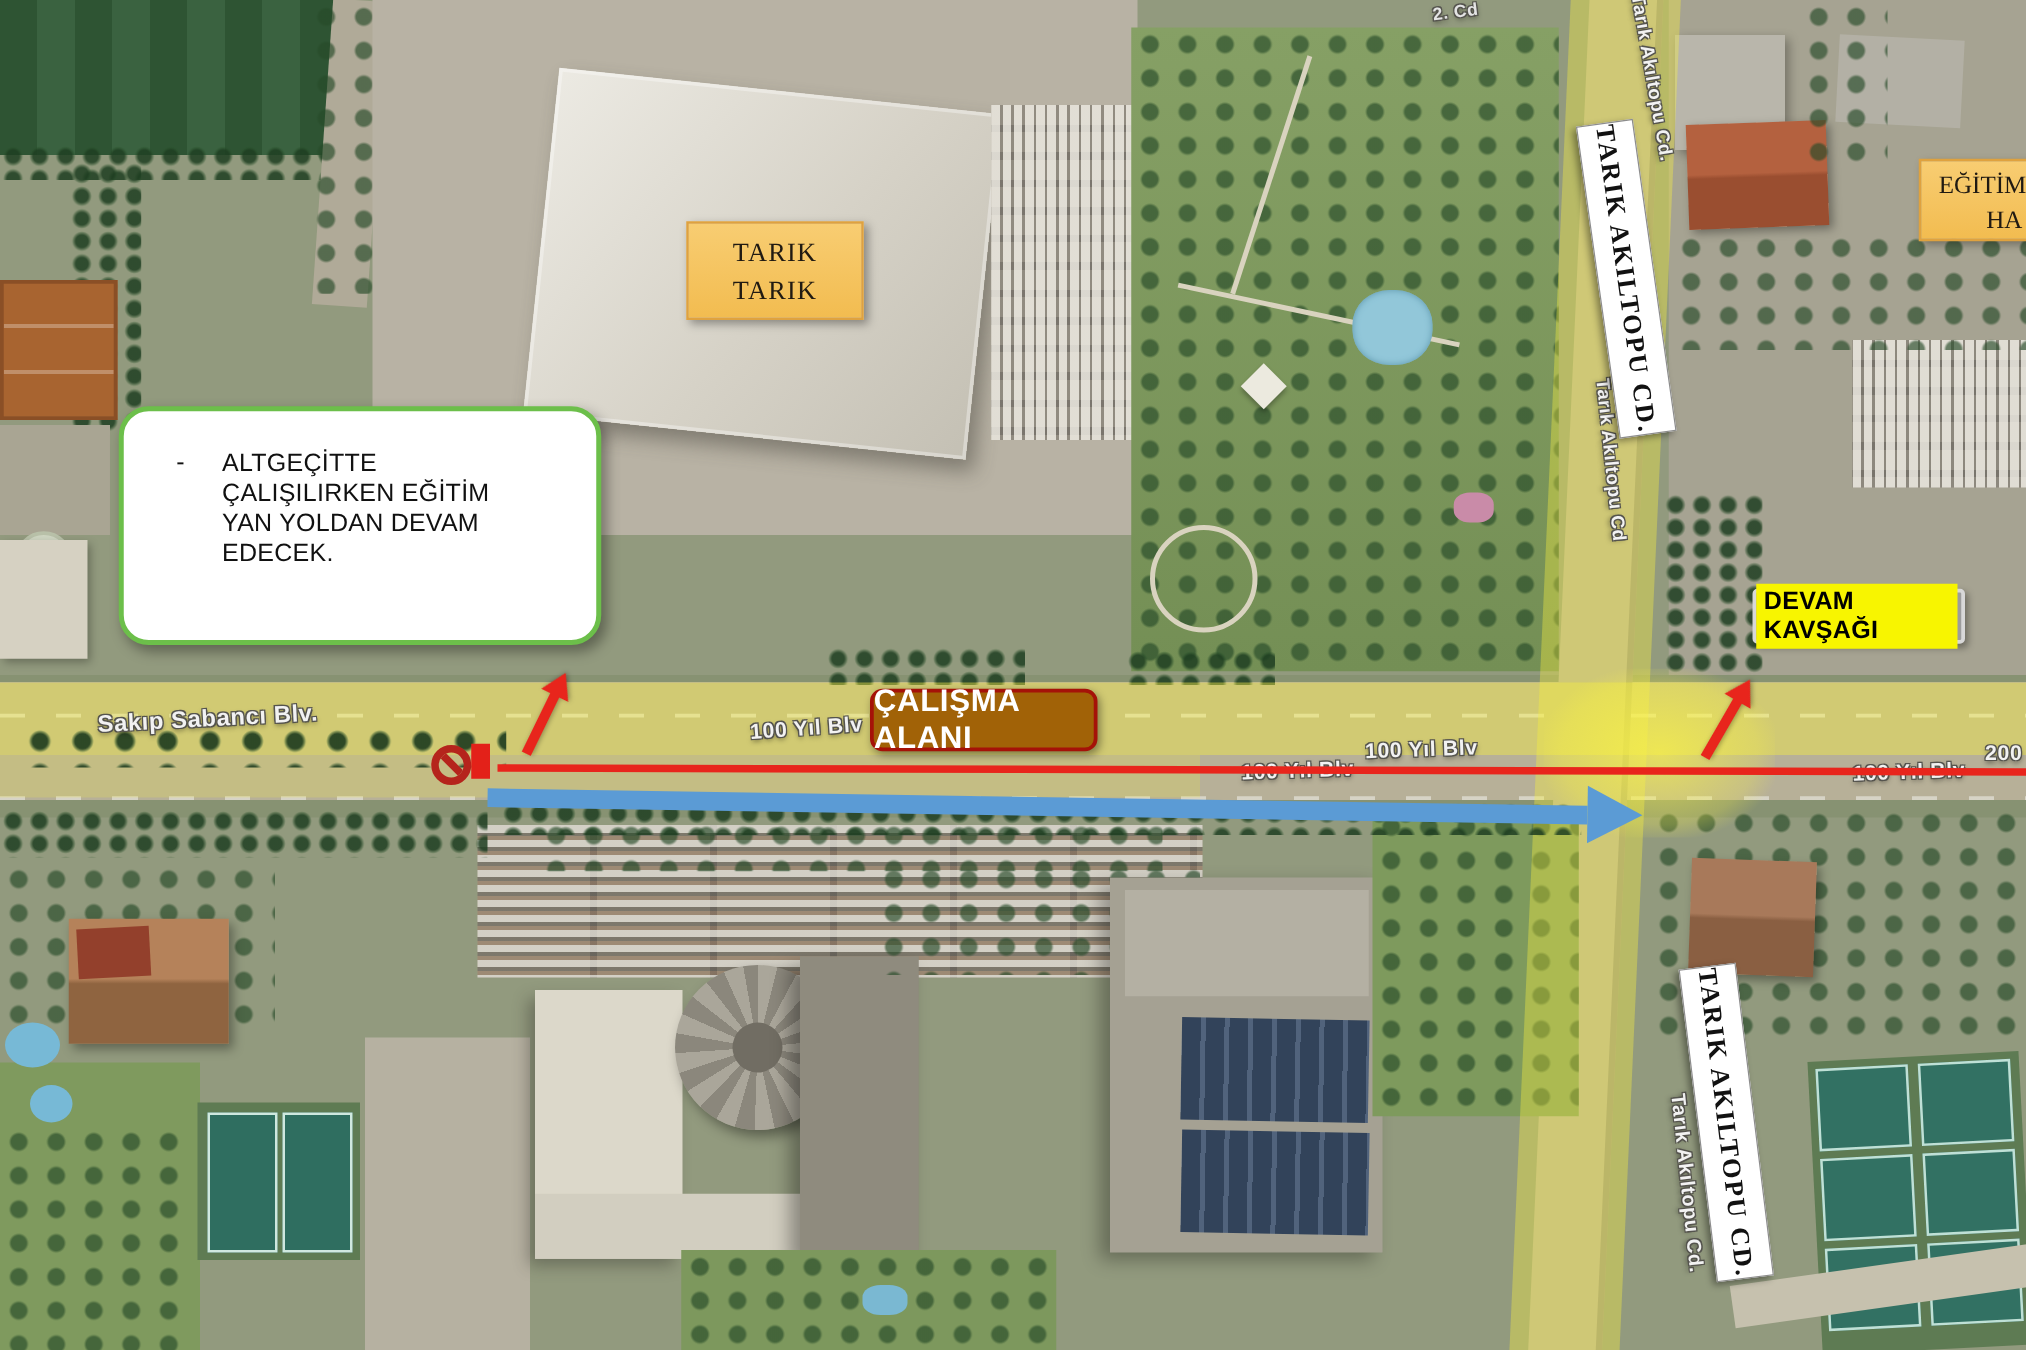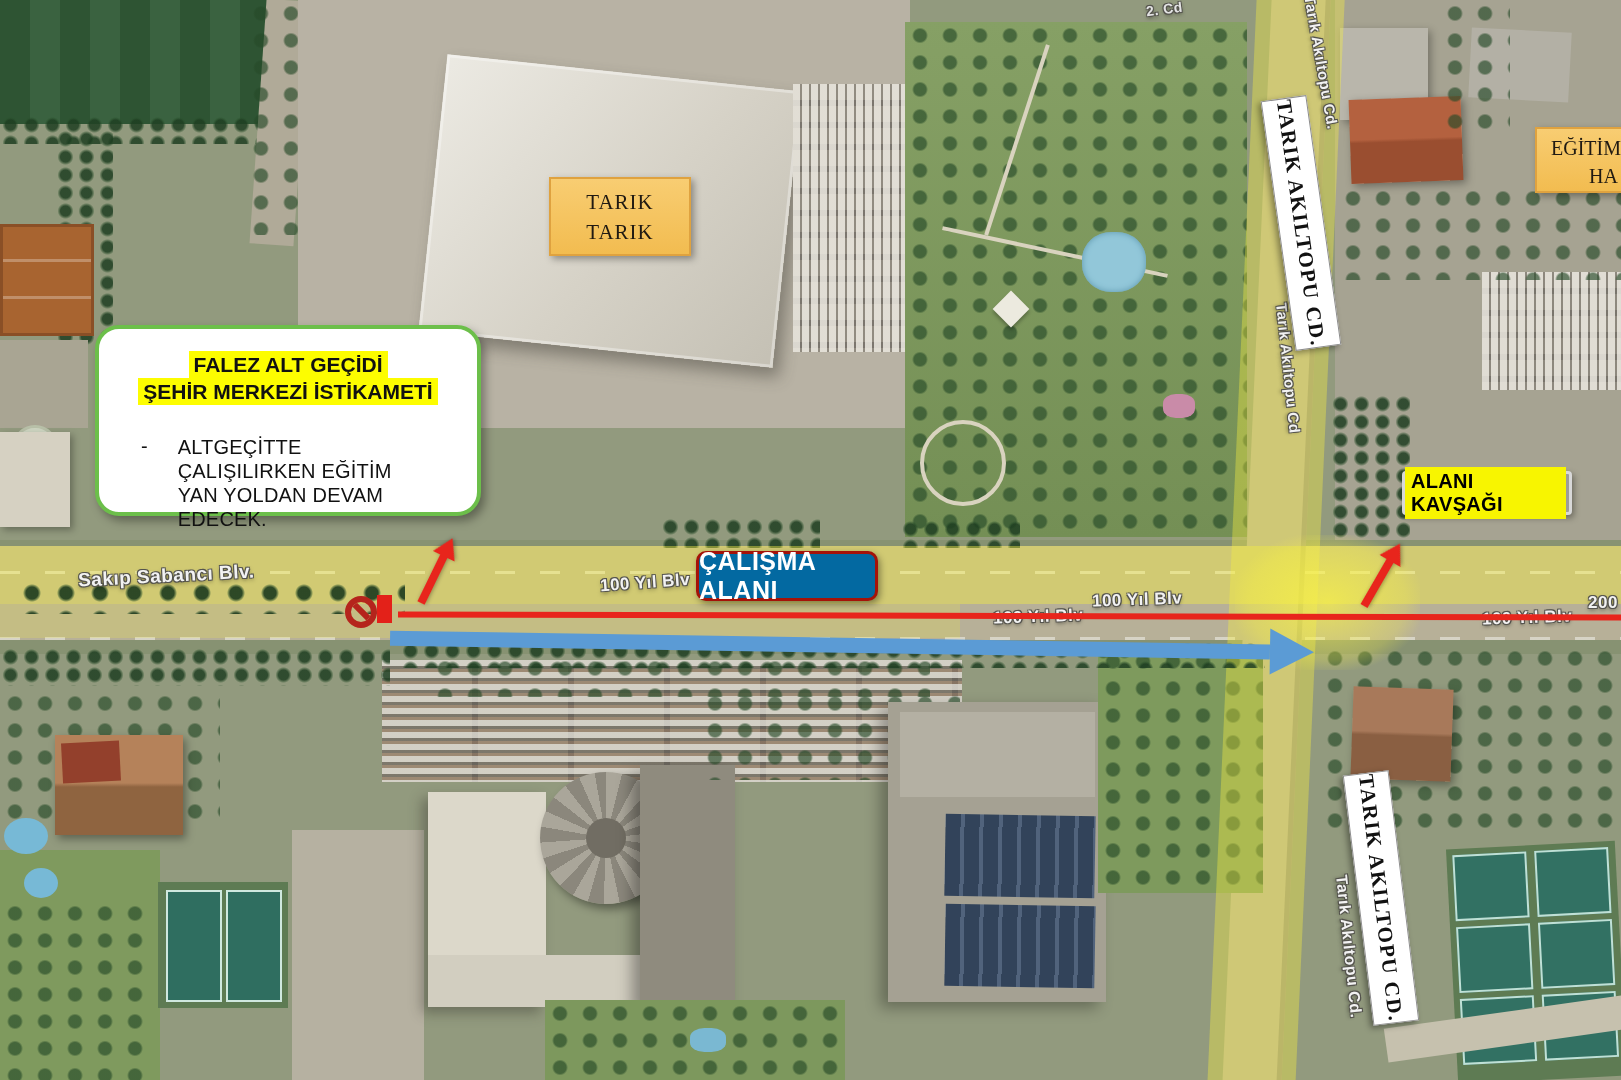--- a/index.html
+++ b/index.html
@@ -42,21 +42,21 @@
     box-shadow:2px 3px 6px rgba(0,0,0,.4);display:flex;align-items:center;justify-content:center;
     font-family:"Liberation Serif",serif;font-weight:700;font-size:21px;letter-spacing:1.5px;color:#111;z-index:8;}
   #tarik-top{left:1175px;top:200px;transform:rotate(82deg);}
   #tarik-bottom{left:1255px;top:875px;transform:rotate(83deg);}
 
   #falez{left:1402px;top:471px;width:170px;height:44px;background:#9c9c9c;border:3px solid #d8d8d8;
     border-radius:4px;box-sizing:border-box;display:flex;align-items:center;justify-content:flex-end;
     padding-right:3px;z-index:8;box-shadow:2px 3px 6px rgba(0,0,0,.35);}
   #falez .hl{background:#f8f500;color:#000;font-weight:700;font-size:20px;padding:3px 6px;letter-spacing:.3px;}
 
-  #calisma{left:696px;top:551px;width:182px;height:50px;background:#0369a1;border:3px solid #a51208;
+  #calisma{left:696px;top:551px;width:182px;height:50px;background:#a16207;border:3px solid #a51208;
     border-radius:10px;box-sizing:border-box;display:flex;align-items:center;justify-content:center;
     color:#fff;font-weight:700;font-size:25px;letter-spacing:.5px;z-index:8;box-shadow:2px 3px 7px rgba(0,0,0,.4);}
 
   
   #no-entry{left:345px;top:596px;width:32px;height:32px;border:6px solid #b5241c;border-radius:50%;
     box-sizing:border-box;overflow:hidden;z-index:7;}
   #no-entry::after{content:"";position:absolute;left:-4px;top:7px;width:30px;height:6px;background:#b5241c;transform:rotate(45deg);}
   #red-block{left:377px;top:595px;width:15px;height:28px;background:#e32119;z-index:7;}
   #red-line{left:398px;top:613px;width:1223px;height:6px;background:#e8251c;transform:rotate(.15deg);z-index:6;}
   #blue-arrow{left:390px;top:622px;width:930px;height:46px;transform:rotate(.9deg);z-index:5;}
@@ -184,42 +184,38 @@
   <div class="arrow-red" id="red-arrow-1">
     <div class="shaft"></div>
     <div class="head"></div>
   </div>
   <div class="arrow-red" id="red-arrow-2">
     <div class="shaft"></div>
     <div class="head"></div>
   </div>
 
   <div class="abs" id="callout">
-    <div class="title">
-      <div><span class="hl">FALEZ ALT GEÇİDİ</span></div>
-      <div><span class="hl">ŞEHİR MERKEZİ İSTİKAMETİ</span></div>
-    </div>
     <div class="body-row">
       <span class="dash">-</span>
       <span class="body-text">ALTGEÇİTTE ÇALIŞILIRKEN EĞİTİM YAN YOLDAN DEVAM EDECEK.</span>
     </div>
   </div>
 
   <div class="abs gold-box" id="spor">
     <div>TARIK</div>
     <div>TARIK</div>
   </div>
 
   <div class="abs gold-box" id="egitim">
     <div class="l1">EĞİTİM</div>
     <div class="l2">HA</div>
   </div>
 
   <div class="tarik-box" id="tarik-top">TARIK AKILTOPU CD.</div>
   <div class="tarik-box" id="tarik-bottom">TARIK AKILTOPU CD.</div>
 
   <div class="abs" id="falez">
-    <span class="hl">ALANI KAVŞAĞI</span>
+    <span class="hl">DEVAM KAVŞAĞI</span>
   </div>
 
   <div class="abs" id="calisma">ÇALIŞMA ALANI</div>
 
 </div>
 
 </body></html>

